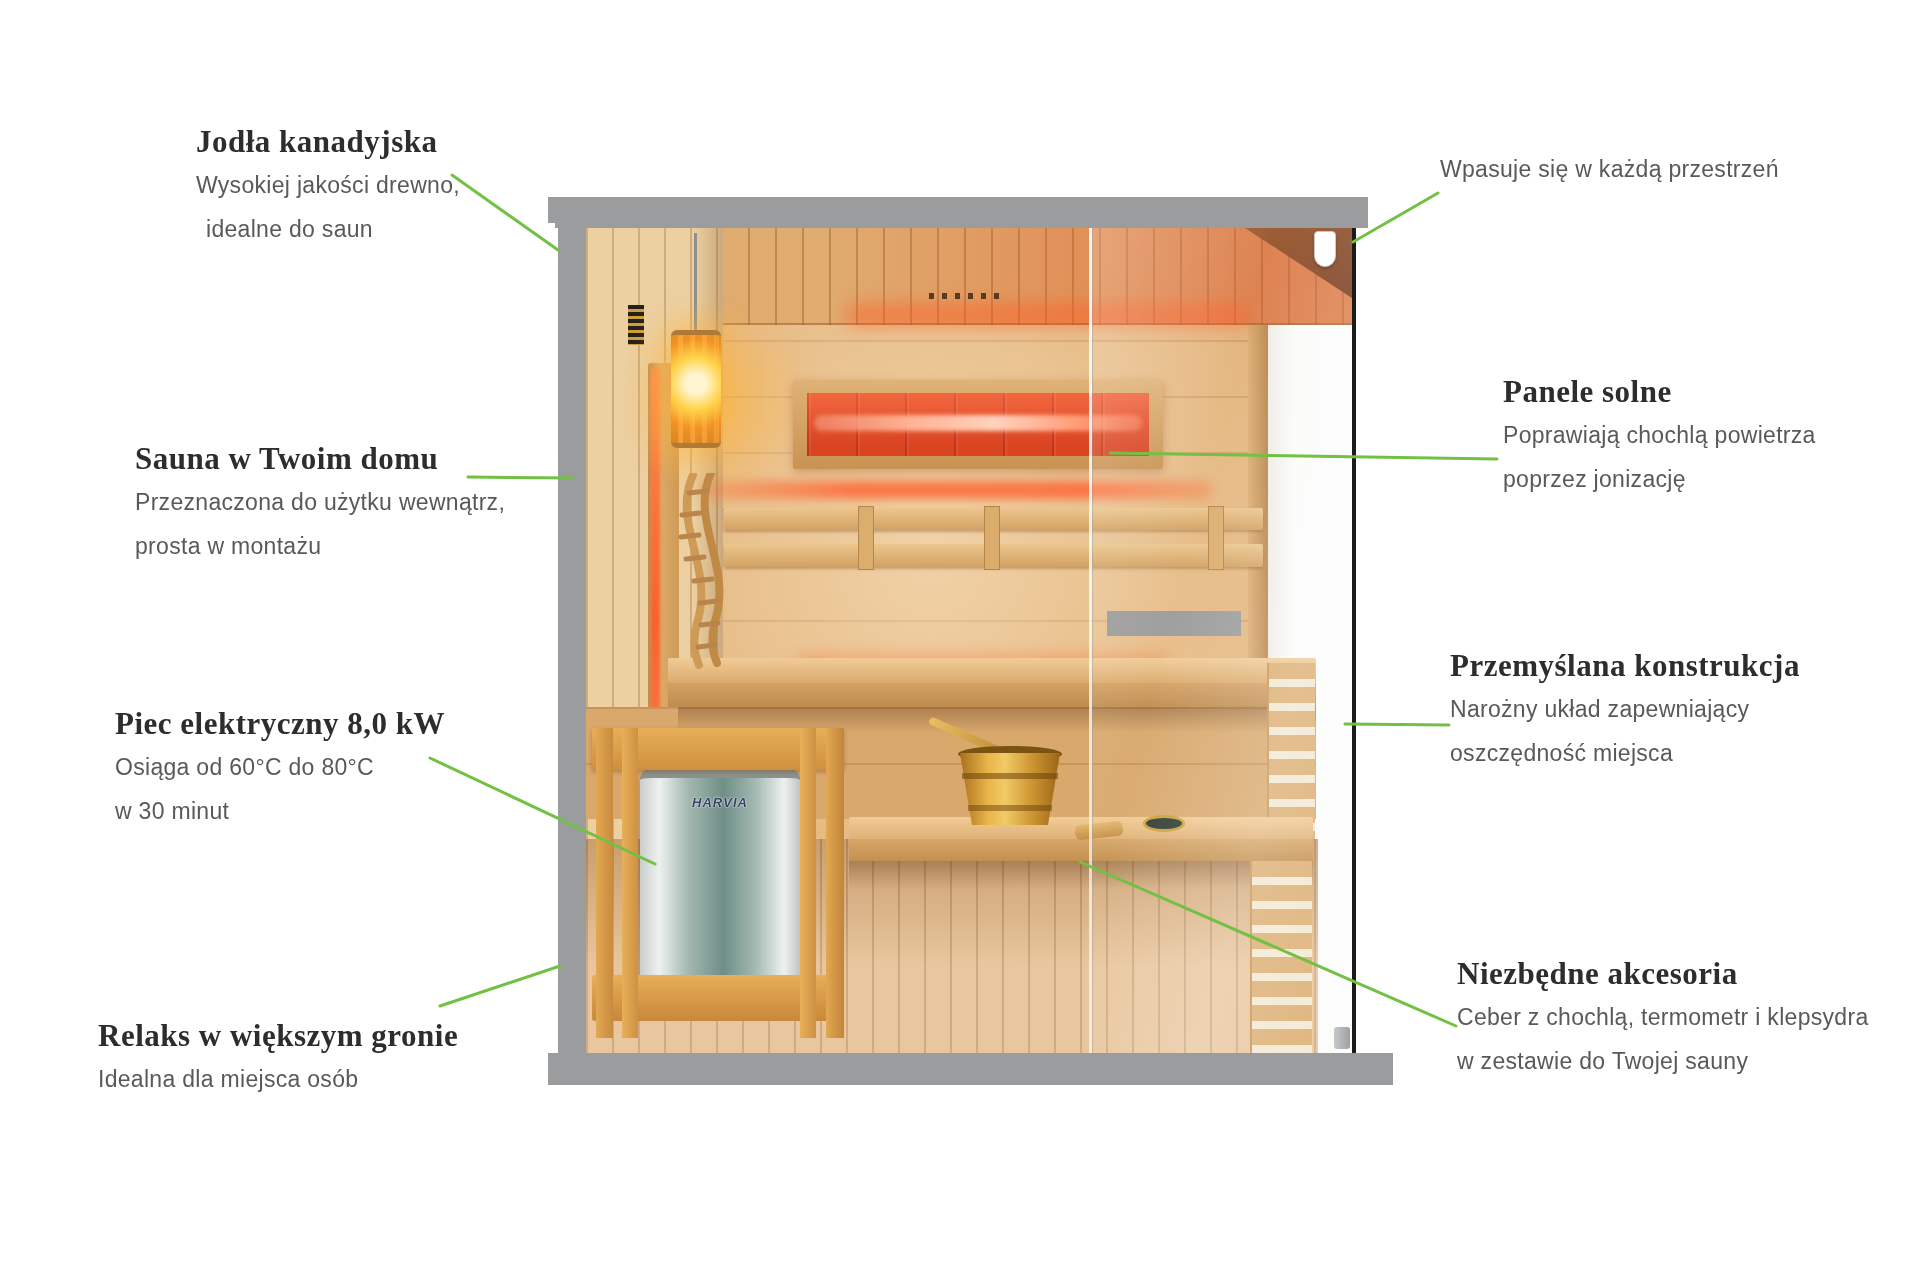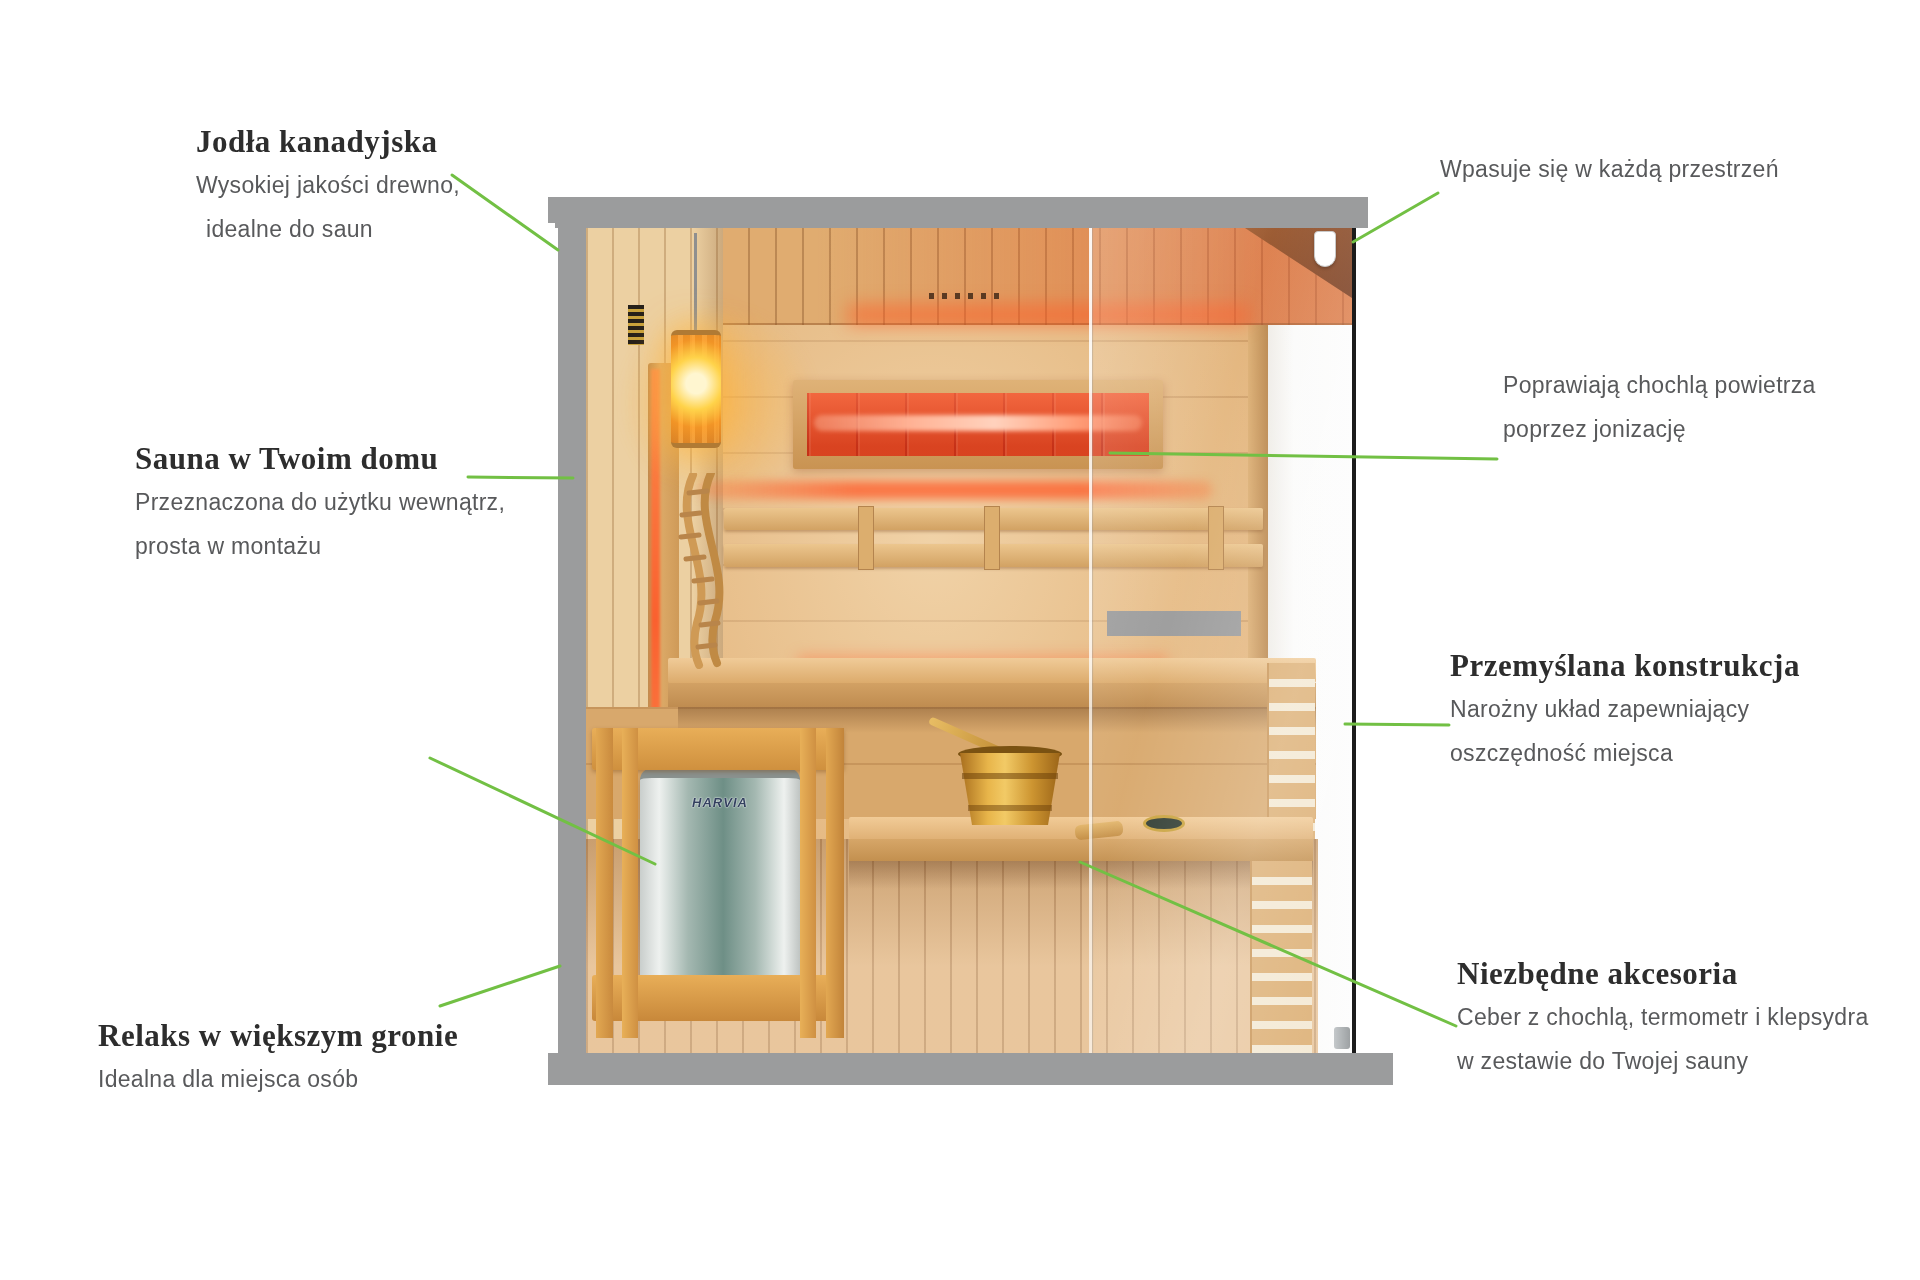--- a/index.html
+++ b/index.html
@@ -200,30 +200,36 @@
     <h2>Jodła kanadyjska</h2>
     <p>Wysokiej jakości drewno,</p>
     <p style="margin-left:10px;">idealne do saun</p>
   </div>
 
   <div class="callout" style="left:1440px;top:158px;">
     <p>Wpasuje się w każdą przestrzeń</p>
   </div>
 
   <div class="callout" style="left:1503px;top:374px;">
+    <h2>Panele solne</h2>
     <p>Poprawiają chochlą powietrza</p>
     <p>poprzez jonizację</p>
   </div>
 
   <div class="callout" style="left:135px;top:441px;">
     <h2>Sauna w Twoim domu</h2>
     <p>Przeznaczona do użytku wewnątrz,</p>
     <p>prosta w montażu</p>
   </div>
 
+  <div class="callout" style="left:115px;top:706px;">
+    <h2>Piec elektryczny 8,0 kW</h2>
+    <p>Osiąga od 60°C do 80°C</p>
+    <p>w 30 minut</p>
+  </div>
 
   <div class="callout" style="left:1450px;top:648px;">
     <h2>Przemyślana konstrukcja</h2>
     <p>Narożny układ zapewniający</p>
     <p>oszczędność miejsca</p>
   </div>
 
   <div class="callout" style="left:98px;top:1018px;">
     <h2>Relaks w większym gronie</h2>
     <p>Idealna dla miejsca osób</p>

